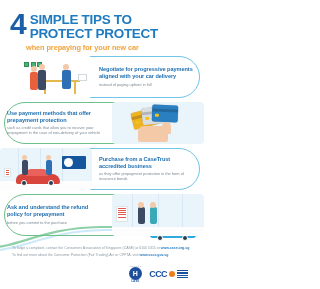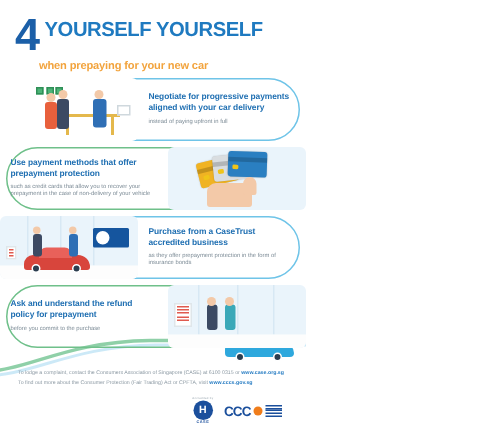--- a/index.html
+++ b/index.html
@@ -121,21 +121,22 @@
   .cccs-bars { display:flex; flex-direction:column; gap:0.7px; }
   .cccs-bars i { display:block; width:11px; height:1px; background:#1b4f9c; }
 </style>
 </head>
 <body>
 
 <div class="header">
   <div class="head-row">
     <div class="big-num">4</div>
     <div class="head-lines">
-      <div class="hl">YOURSELF YOURSELF</div>
+      <div class="hl">SIMPLE TIPS TO</div>
+      <div class="hl">PROTECT PROTECT</div>
     </div>
   </div>
   <div class="subtitle">when prepaying for your new car</div>
 </div>
 
 <div class="tips">
 
   <div class="tip tip-right">
     <div class="capsule cap-blue"></div>
     <div class="tip-inner">

